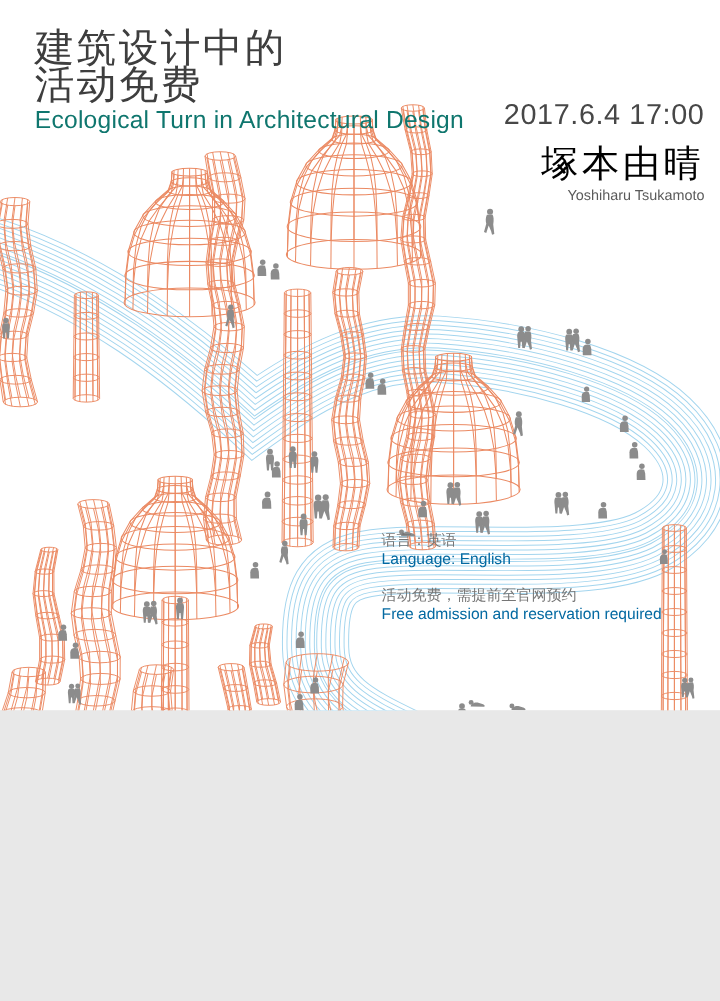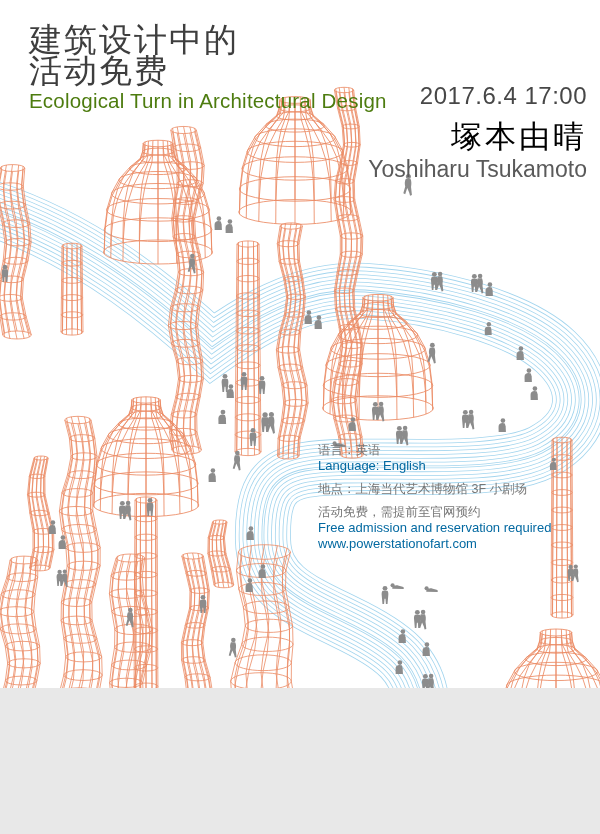--- a/index.html
+++ b/index.html
@@ -1,27 +1,27 @@
 <!DOCTYPE html>
 <html><head>
 <meta charset="utf-8">
 <style>
   html,body{margin:0;padding:0;background:#e8e8e8;}
   .poster{
-    position:relative;width:600px;height:688px;background:#ffffff;overflow:hidden;
+    position:relative;width:600px;height:592px;background:#ffffff;overflow:hidden;
     font-family:"Liberation Sans","DejaVu Sans",sans-serif;margin:0 auto;
   }
   #art{position:absolute;left:0;top:0;z-index:1;}
   .txt{position:absolute;z-index:2;}
   .title-block{left:29px;top:24px;}
   .t-zh{font-size:33px;line-height:31px;letter-spacing:2px;color:#3e3e3e;font-weight:400;}
-  .t-en{font-size:20.5px;color:#4d7c0f;margin-top:3px;letter-spacing:0.2px;}
+  .t-en{font-size:20.5px;color:#0f766e;margin-top:3px;letter-spacing:0.2px;}
   .when{right:13px;top:82px;font-size:24px;color:#474747;text-align:center;letter-spacing:0.5px;}
   .who-zh{right:13px;top:116px;font-size:31px;color:#000000;text-align:right;letter-spacing:3px;}
-  .who-en{right:13px;top:156px;font-size:23px;color:#5a5a5a;text-align:right;}
+  .who-en{right:13px;top:156px;font-size:12px;color:#5a5a5a;text-align:right;}
   .info{left:318px;top:442px;}
   .info .zh{font-size:12.5px;color:#767676;line-height:16px;}
   .info .en{font-size:13px;color:#0369a1;line-height:16px;}
   .info .gap{height:7px;}
   .logo{left:30px;top:755px;display:flex;align-items:flex-start;}
   .logo-mark{width:26px;height:30px;margin-top:2px;}
   .logo-col{font-size:13.5px;font-weight:normal;color:#1d4ed8;line-height:17.5px;}
   .logo-col.zh{margin-left:35px;letter-spacing:1px;}
   .logo-col.en{margin-left:30px;letter-spacing:0.2px;}
 </style>
@@ -650,25 +650,23 @@
   </div>
 
   <div class="txt when">2017.6.4 17:00</div>
   <div class="txt who-zh">塚本由晴</div>
   <div class="txt who-en">Yoshiharu Tsukamoto</div>
 
   <div class="txt info">
     <div class="zh">语言：英语</div>
     <div class="en">Language:  English</div>
     <div class="gap"></div>
-    <div class="zh">地点：上海当代艺术博物馆 3F 小剧场</div>
     <div class="gap"></div>
     <div class="zh">活动免费，需提前至官网预约</div>
     <div class="en">Free admission and reservation required</div>
-    <div class="en">www.powerstationofart.com</div>
   </div>
 
   <div class="txt logo">
     <svg class="logo-mark" viewBox="0 0 26 30">
       <g fill="#2d2d2d">
         <rect x="11.6" y="0" width="2.3" height="16"></rect>
         <rect x="0" y="13.8" width="10" height="2.6"></rect>
         <rect x="16" y="13.8" width="10" height="2.6"></rect>
         <rect x="0" y="18.6" width="26" height="2.6"></rect>
         <rect x="0" y="23.4" width="26" height="2.6"></rect>

